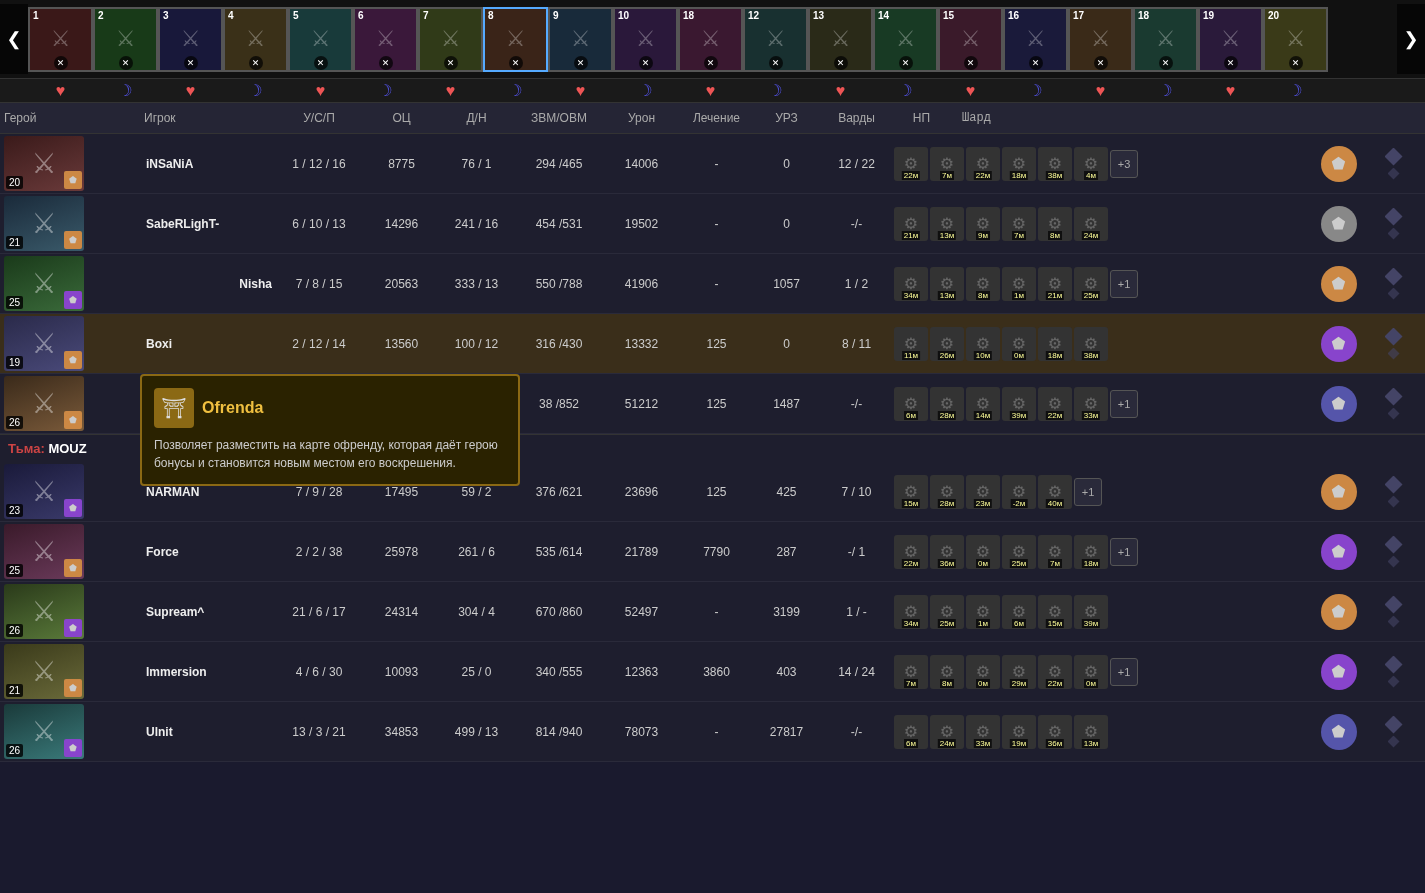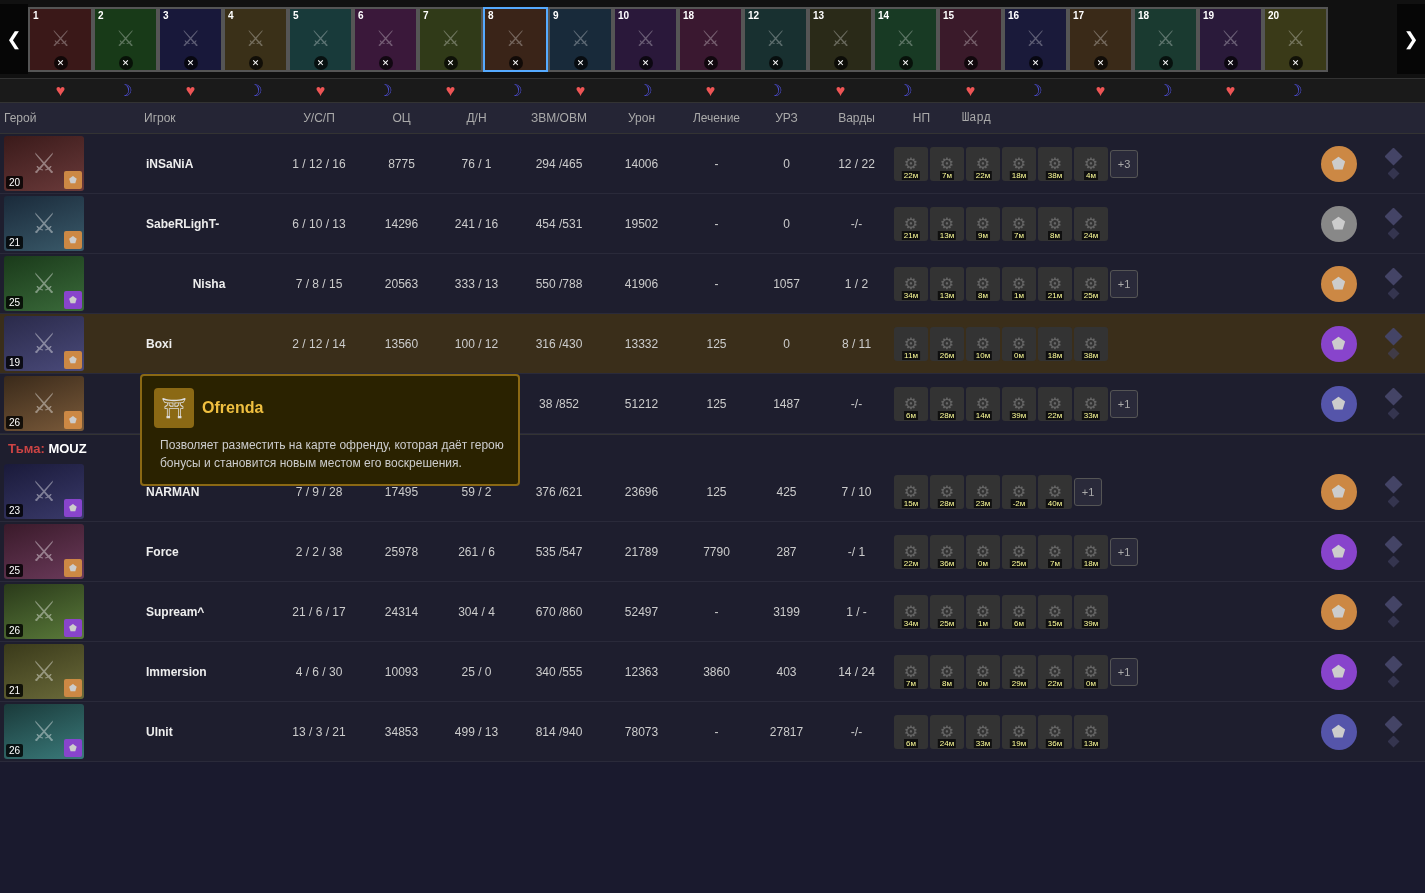--- a/index.html
+++ b/index.html
@@ -182,21 +182,21 @@
       background: #8b6914;
       border-radius: 4px;
       display: flex; align-items: center; justify-content: center;
       font-size: 20px;
       flex-shrink: 0;
     }
     .tooltip-title {
       font-size: 16px; font-weight: bold; color: #f0c040;
     }
     .tooltip-desc {
-      font-size: 12px; line-height: 1.5; color: #ccc; margin-left: 6px;
+      font-size: 12px; line-height: 1.5; color: #ccc;
     }
 
     .hero-portrait.c1 { background: linear-gradient(160deg, #3a1a1a, #6a3a3a); }
     .hero-portrait.c2 { background: linear-gradient(160deg, #1a2a3a, #3a5a6a); }
     .hero-portrait.c3 { background: linear-gradient(160deg, #1a3a1a, #3a6a3a); }
     .hero-portrait.c4 { background: linear-gradient(160deg, #2a2a4a, #4a4a7a); }
     .hero-portrait.c5 { background: linear-gradient(160deg, #3a2a1a, #7a5a3a); }
     .hero-portrait.c6 { background: linear-gradient(160deg, #1a1a3a, #3a3a6a); }
     .hero-portrait.c7 { background: linear-gradient(160deg, #3a1a2a, #6a3a5a); }
     .hero-portrait.c8 { background: linear-gradient(160deg, #2a3a1a, #5a7a3a); }
@@ -552,21 +552,21 @@
     </div>
       <div class="row-container">
       <div class="player-row ">
         <div class="hero-cell col-hero">
           <div class="hero-portrait c3">
             <div class="hero-portrait-inner" style="font-size:28px; color:rgba(255,255,255,0.4);">⚔</div>
             <div class="hero-level">25</div>
             <div class="hero-ability purple" style="background:#84c; position:absolute; bottom:2px; right:2px; width:18px; height:18px; border-radius:2px; display:flex; align-items:center; justify-content:center; font-size:9px;">⬟</div>
           </div>
         </div>
-        <div class="col-cell col-player" style="text-align:center; font-weight:bold; color:#eee;">Nisha</div>
+        <div class="col-cell col-player" style="text-align:right; font-weight:bold; color:#eee;">Nisha</div>
         <div class="col-cell col-kda">7 / 8 / 15</div>
         <div class="col-cell col-oz">20563</div>
         <div class="col-cell col-dn">333 / 13</div>
         <div class="col-cell col-zvm">550 /788</div>
         <div class="col-cell col-uron">41906</div>
         <div class="col-cell col-lech">-</div>
         <div class="col-cell col-urz">1057</div>
         <div class="col-cell col-vard">1 / 2</div>
         <div class="items-cell">
           <div class="item-slot c6" style="width:34px;height:34px;">
@@ -788,21 +788,21 @@
           <div class="hero-portrait c7">
             <div class="hero-portrait-inner" style="font-size:28px; color:rgba(255,255,255,0.4);">⚔</div>
             <div class="hero-level">25</div>
             <div class="hero-ability orange" style="background:#c84; position:absolute; bottom:2px; right:2px; width:18px; height:18px; border-radius:2px; display:flex; align-items:center; justify-content:center; font-size:9px;">⬟</div>
           </div>
         </div>
         <div class="col-cell col-player" style="text-align:left; font-weight:bold; color:#eee;">Force</div>
         <div class="col-cell col-kda">2 / 2 / 38</div>
         <div class="col-cell col-oz">25978</div>
         <div class="col-cell col-dn">261 / 6</div>
-        <div class="col-cell col-zvm">535 /547</div>
+        <div class="col-cell col-zvm">535 /614</div>
         <div class="col-cell col-uron">21789</div>
         <div class="col-cell col-lech">7790</div>
         <div class="col-cell col-urz">287</div>
         <div class="col-cell col-vard">-/ 1</div>
         <div class="items-cell">
           <div class="item-slot c2" style="width:34px;height:34px;">
       <span style="font-size:16px; opacity:0.6;">⚙</span>
       <span class="item-cost">22м</span>
     </div>
             <div class="item-slot c8" style="width:34px;height:34px;">

